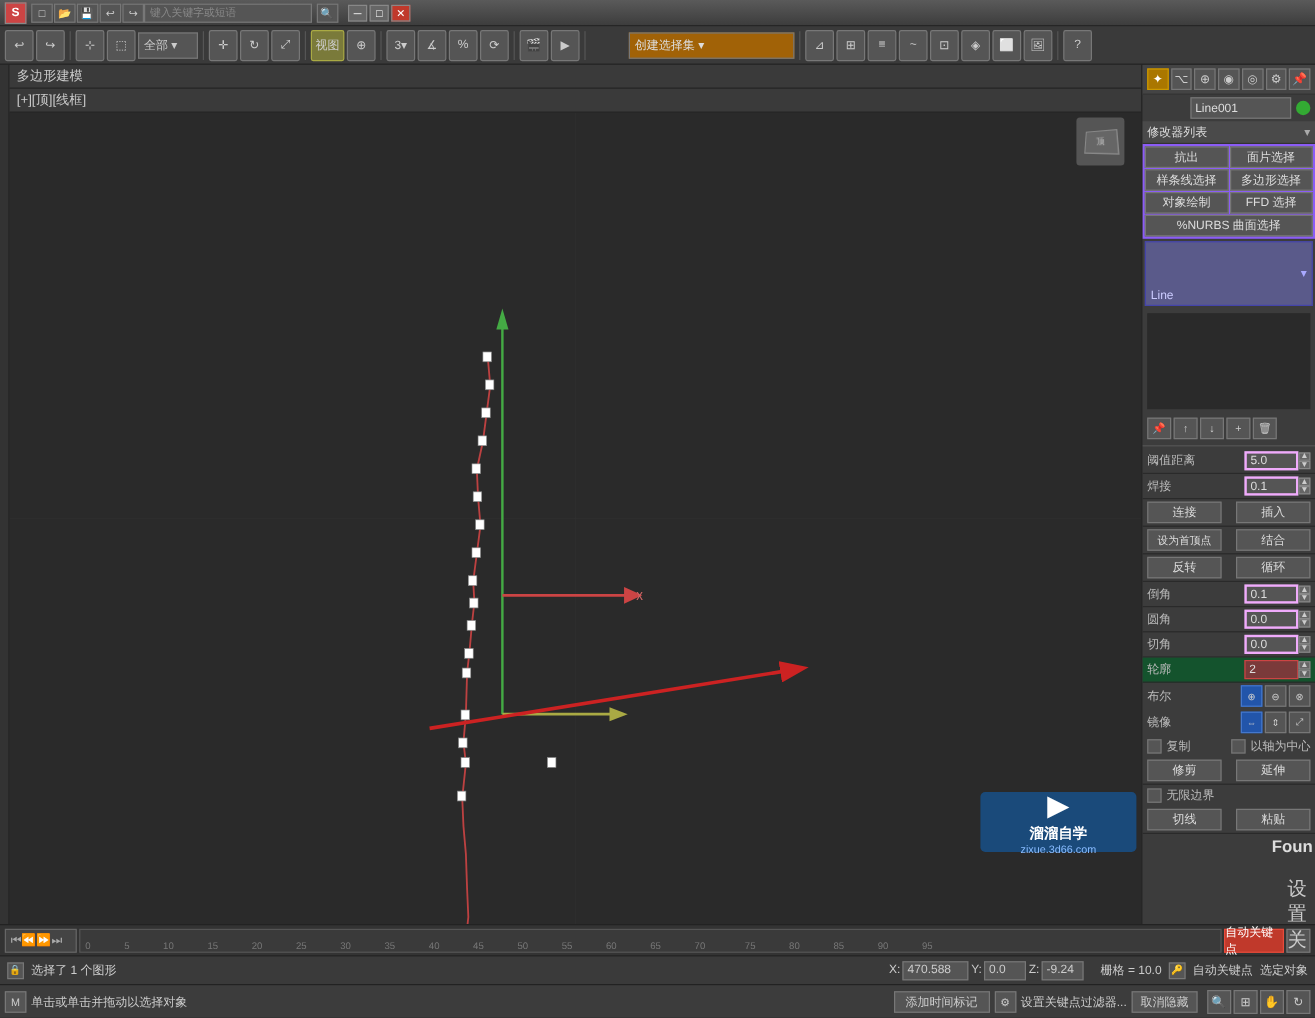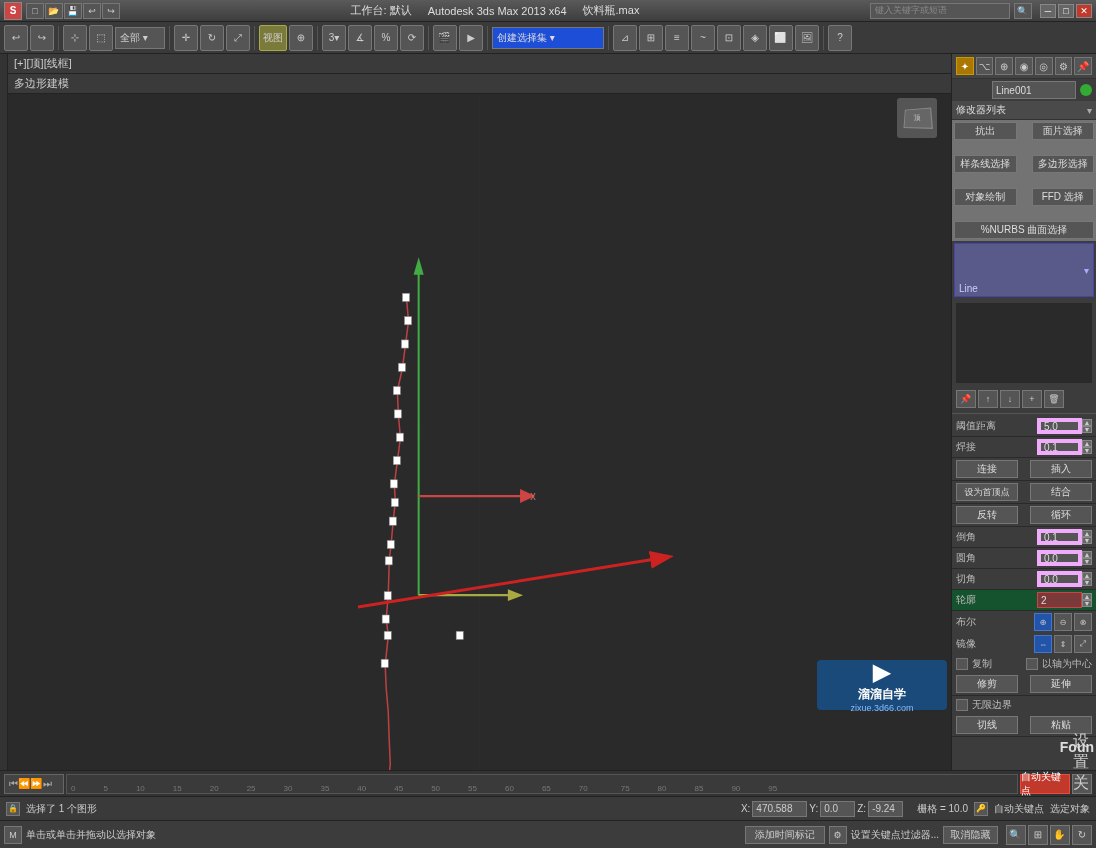--- a/index.html
+++ b/index.html
@@ -42,21 +42,21 @@
     .rp-row { display: flex; align-items: center; padding: 2px 4px; border-bottom: 1px solid #2a2a2a; gap: 12px; }
     .rp-label { font-size: 10px; color: #bbb; flex: 1; white-space: nowrap; }
     .rp-btn { background: #555; border: 1px solid #777; height: 18px; min-width: 55px; font-size: 10px; color: #ddd; display: flex; align-items: center; justify-content: center; cursor: pointer; flex: 1; }
     .rp-preview { background: #2a2a2a; height: 80px; margin: 4px; }
     .rp-icons-row { display: flex; align-items: center; padding: 3px 4px; gap: 2px; }
     .rp-icon-btn { width: 20px; height: 18px; background: #555; border: 1px solid #777; display: flex; align-items: center; justify-content: center; font-size: 9px; color: #ccc; cursor: pointer; }
     .rp-name-row { display: flex; align-items: center; padding: 2px 4px; gap: 4px; }
     .rp-name-input { background: #555; border: 1px solid #777; height: 18px; flex: 1; font-size: 10px; color: #ddd; padding: 0 3px; display: flex; align-items: center; margin-left: 36px; }
     .rp-green-dot { width: 12px; height: 12px; background: #3a3; border-radius: 50%; }
     .input-spin { display: flex; align-items: center; }
-    .spin-field { background: #555; border: 4px solid #f0abfc; height: 16px; width: 45px; font-size: 10px; color: #ddd; padding: 0 3px; display: flex; align-items: center; }
+    .spin-field { background: #555; border: 2px solid #f0abfc; height: 16px; width: 45px; font-size: 10px; color: #ddd; padding: 0 3px; display: flex; align-items: center; }
     .spin-arrows { display: flex; flex-direction: column; }
     .spin-up, .spin-down { width: 10px; height: 7px; background: #666; border: 1px solid #888; font-size: 7px; display: flex; align-items: center; justify-content: center; cursor: pointer; line-height: 1; }
     .rp-checkbox-row { display: flex; align-items: center; padding: 2px 4px; gap: 4px; }
     .rp-checkbox { width: 12px; height: 12px; background: #555; border: 1px solid #777; display: flex; align-items: center; justify-content: center; }
     .highlight-field { background: #7a3a3a; border: 1px solid #cc4444; }
     .rp-lathe-row { display: flex; align-items: center; padding: 2px 4px; gap: 2px; }
     .lathe-icon { width: 18px; height: 18px; background: #555; border: 1px solid #777; font-size: 8px; display: flex; align-items: center; justify-content: center; cursor: pointer; }
     .lathe-icon.blue { background: #2255aa; border-color: #4477cc; }
 
     
@@ -83,25 +83,20 @@
 
   <div id="titlebar">
     <div style="width:18px;height:18px;background:#c44;border:1px solid #888;display:flex;align-items:center;justify-content:center;font-size:10px;color:#fff;margin-right:4px;font-weight:bold;">S</div>
     <div style="display:flex;gap:1px;align-items:center;">
       <div class="tb-icon">□</div>
       <div class="tb-icon">📂</div>
       <div class="tb-icon">💾</div>
       <div class="tb-icon">↩</div>
       <div class="tb-icon">↪</div>
     </div>
-    <div style="flex:1;text-align:center;font-size:11px;color:#ddd;display:flex;align-items:center;justify-content:center;gap:16px;">
-      <span>工作台: 默认</span>
-      <span>Autodesk 3ds Max 2013 x64</span>
-      <span>饮料瓶.max</span>
-    </div>
     <div style="display:flex;align-items:center;gap:4px;margin-right:8px;">
       <div style="width:140px;height:16px;background:#555;border:1px solid #777;font-size:9px;color:#888;padding:0 4px;display:flex;align-items:center;" placeholder="键入关键字或短语">键入关键字或短语</div>
       <div class="tb-icon">🔍</div>
     </div>
     <div style="display:flex;gap:2px;">
       <div style="width:16px;height:14px;background:#666;border:1px solid #888;font-size:9px;display:flex;align-items:center;justify-content:center;cursor:pointer;color:#fff;">─</div>
       <div style="width:16px;height:14px;background:#666;border:1px solid #888;font-size:9px;display:flex;align-items:center;justify-content:center;cursor:pointer;color:#fff;">□</div>
       <div style="width:16px;height:14px;background:#c0392b;border:1px solid #888;font-size:9px;display:flex;align-items:center;justify-content:center;cursor:pointer;color:#fff;">✕</div>
     </div>
   </div>
@@ -123,47 +118,47 @@
     <div class="tb-btn">⊕</div>
     <div class="tb-separator"></div>
     <div class="tb-btn">3▾</div>
     <div class="tb-btn">∡</div>
     <div class="tb-btn">%</div>
     <div class="tb-btn">⟳</div>
     <div class="tb-separator"></div>
     <div class="tb-btn">🎬</div>
     <div class="tb-btn">▶</div>
     <div class="tb-separator"></div>
-    <div style="background:#1d4ed8;border:1px solid #777;height:22px;width:112px;display:flex;align-items:center;padding:0 4px;font-size:10px;color:#ddd;">创建选择集 ▾</div>
+    <div style="background:#a16207;border:1px solid #777;height:22px;width:138px;display:flex;align-items:center;padding:0 4px;font-size:10px;color:#ddd;margin-left:32px;">创建选择集 ▾</div>
     <div class="tb-separator"></div>
     <div class="tb-btn">⊿</div>
     <div class="tb-btn">⊞</div>
     <div class="tb-btn">≡</div>
     <div class="tb-btn">~</div>
     <div class="tb-btn">⊡</div>
     <div class="tb-btn">◈</div>
     <div class="tb-btn">⬜</div>
     <div class="tb-btn">🖼</div>
     <div class="tb-separator"></div>
     <div class="tb-btn">?</div>
   </div>
 
 
   <div id="middle-area" style="height: 672px;">
 
     <div id="leftbar"></div>
 
     <div id="viewport-wrapper">
 
+      <div style="height:20px;background:#3a3a3a;padding:2px 6px;font-size:11px;color:#ccc;border-bottom:1px solid #222;display:flex;align-items:center;">
+        <span>多边形建模</span>
+      </div>
+
       <div style="height:20px;background:#3a3a3a;padding:2px 6px;font-size:11px;color:#ccc;border-bottom:1px solid #222;">
         <span>[+][顶][线框]</span>
-      </div>
-
-      <div style="height:20px;background:#3a3a3a;padding:2px 6px;font-size:11px;color:#ccc;border-bottom:1px solid #222;display:flex;align-items:center;">
-        <span>多边形建模</span>
       </div>
 
       <div id="viewport-area">
 
         <div style="position:absolute;top:4px;right:4px;width:50px;height:40px;">
           <div style="width:40px;height:40px;background:#555;border-radius:3px;display:flex;align-items:center;justify-content:center;font-size:9px;color:#888;position:relative;">
             <div style="width:28px;height:20px;border:1px solid #888;background:#666;transform:perspective(30px) rotateX(10deg) rotateY(-10deg);display:flex;align-items:center;justify-content:center;font-size:7px;color:#ccc;">顶</div>
           </div>
         </div>
 
@@ -272,21 +267,21 @@
       <div class="rp-name-row">
         <div class="rp-name-input">Line001</div>
         <div class="rp-green-dot"></div>
       </div>
 
       <div style="display:flex;align-items:center;padding:2px 4px;background:#4a4a4a;border-bottom:1px solid #333;cursor:pointer;">
         <span style="font-size:10px;color:#ddd;flex:1;">修改器列表</span>
         <span style="font-size:10px;color:#aaa;">▾</span>
       </div>
 
-      <div style="display:grid;grid-template-columns:1fr 1fr;gap:15px;padding:2px;background:#737373;">
+      <div style="display:grid;grid-template-columns:1fr 1fr;gap:1px;padding:2px;background:#8b5cf6;">
         <div class="rp-btn">抗出</div>
         <div class="rp-btn">面片选择</div>
         <div class="rp-btn">样条线选择</div>
         <div class="rp-btn">多边形选择</div>
         <div class="rp-btn">对象绘制</div>
         <div class="rp-btn">FFD 选择</div>
         <div class="rp-btn" style="grid-column:span 2;">%NURBS 曲面选择</div>
       </div>
 
       <div style="display:flex;align-items:center;padding:2px 4px;background:#5a5a8a;border:1px solid #4444aa;margin:2px;">

